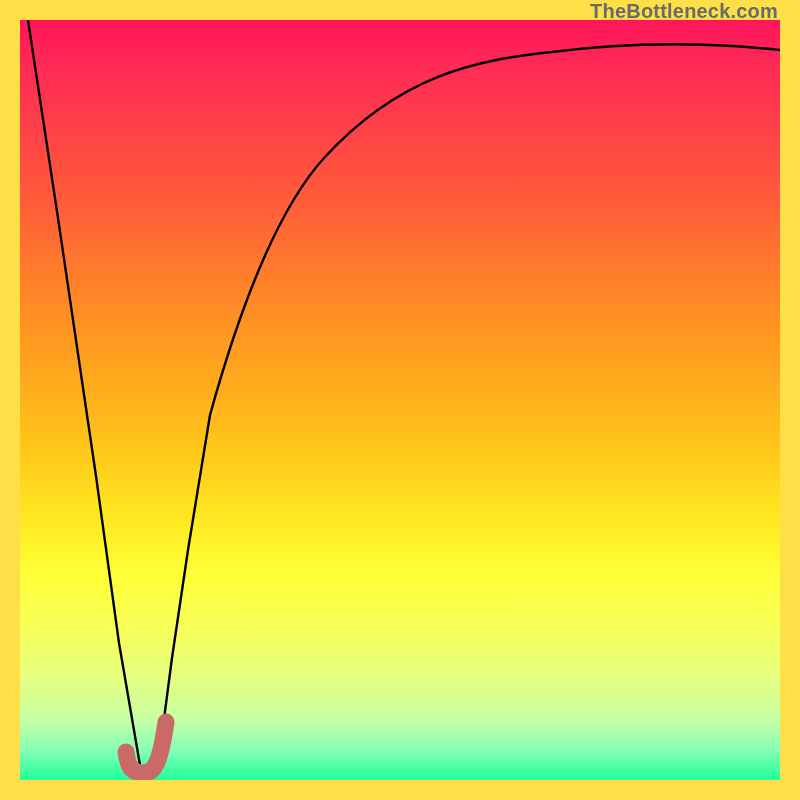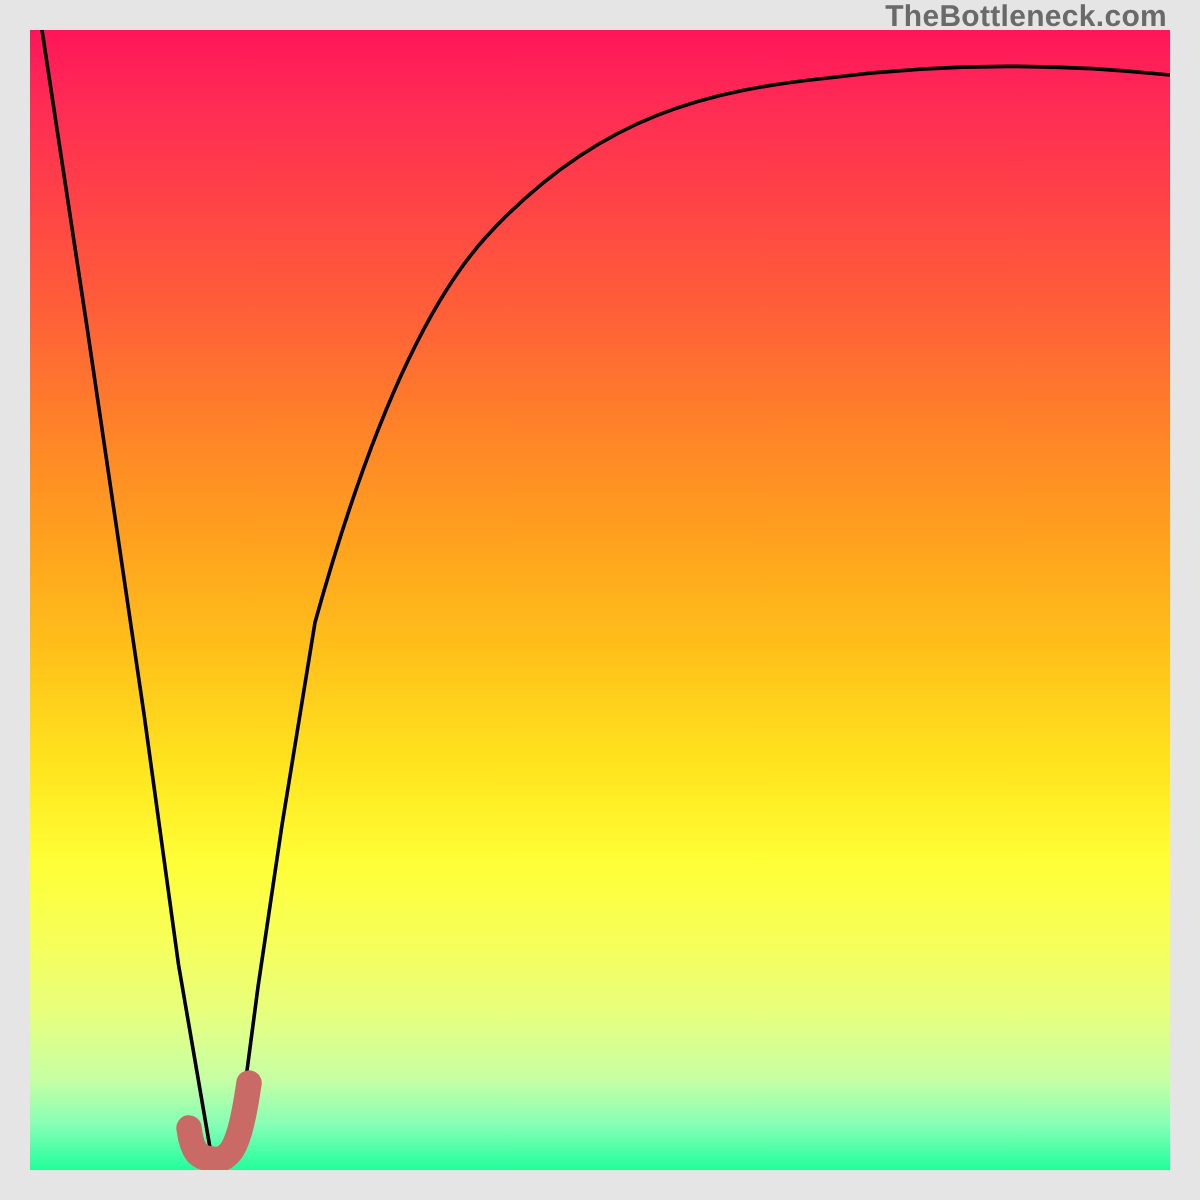--- a/index.html
+++ b/index.html
@@ -8,21 +8,21 @@
     width: 800px;
     height: 800px;
     background: #000;
     overflow: hidden;
     font-family: Arial, Helvetica, sans-serif;
   }
   .frame {
     position: relative;
     width: 800px;
     height: 800px;
-    background: #e5e5e5;
+    background: #fde047;
   }
   .plot-area {
     position: absolute;
     left: 20px;
     top: 20px;
     width: 760px;
     height: 760px;
     overflow: hidden;
   }
   .gradient-bg {

